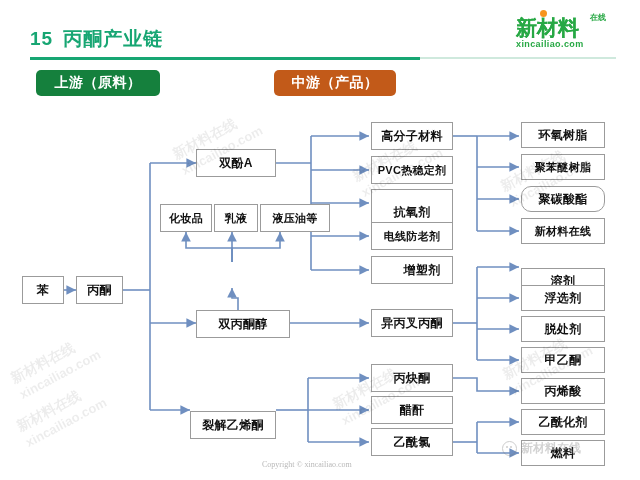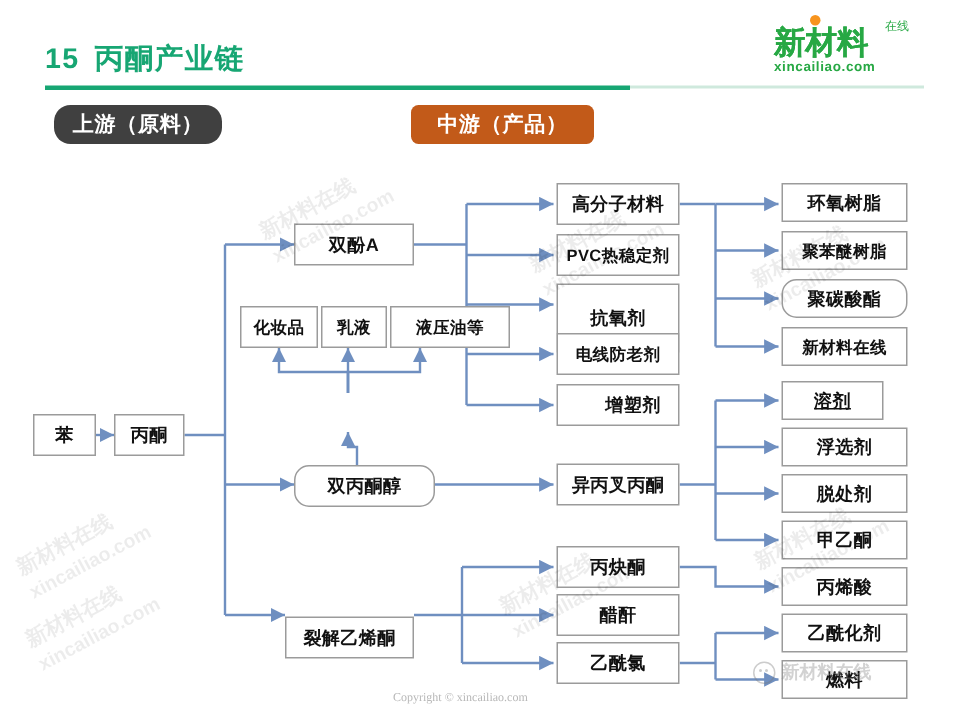--- a/index.html
+++ b/index.html
@@ -28,40 +28,40 @@
 
   
   .logo{position:absolute;left:516px;top:10px;width:112px;height:42px;}
   .logo-main{
     position:absolute;left:0;top:4px;
     font-size:21px;font-weight:bold;color:#27a844;letter-spacing:0px;
     text-shadow:0 0 0 #27a844;
   }
   .logo-sub{
     position:absolute;left:74px;top:3px;
-    font-size:8px;font-weight:normal;color:#27a844;line-height:9px;
+    font-size:8px;font-weight:bold;color:#27a844;line-height:9px;
     width:16px;text-align:left;
   }
   .logo-dot{
     position:absolute;left:24px;top:0px;width:7px;height:7px;border-radius:50%;
     background:#f7941e;
   }
   .logo-url{
     position:absolute;left:0px;top:29px;
     font-size:9px;font-weight:bold;color:#27a844;letter-spacing:0.4px;
   }
 
   
   .badge{
     position:absolute;height:26px;border-radius:5px;
     color:#ffffff;font-size:14px;font-weight:bold;
     display:flex;align-items:center;justify-content:center;
     letter-spacing:0.5px;white-space:nowrap;
   }
-  .badge-up{left:36px;top:70px;width:112px;background:#404040;border-radius:11px;}
+  .badge-up{left:36px;top:70px;width:124px;background:#15803d;}
   .badge-mid{left:274px;top:70px;width:122px;background:#c25a19;}
   .badge-down{left:500px;top:70px;width:124px;background:#1a8f8f;}
 
   
   .node{
     position:absolute;
     background:#ffffff;
     border:1.4px solid #9b9b9b;
     box-sizing:border-box;
     display:flex;align-items:center;justify-content:center;
@@ -191,45 +191,45 @@
     </g>
   </svg>
 
   <div class="node" style="left:22px;top:276px;width:42px;height:28px;">苯</div>
   <div class="node" style="left:76px;top:276px;width:47px;height:28px;">丙酮</div>
 
   <div class="node" style="left:196px;top:149px;width:80px;height:28px;">双酚A</div>
 
   <div class="node sm" style="left:160px;top:204px;width:52px;height:28px;">化妆品</div>
   <div class="node sm" style="left:214px;top:204px;width:44px;height:28px;">乳液</div>
-  <div class="node sm" style="left:260px;top:204px;width:80px;height:28px;">液压油等</div>
-
-
-  <div class="node" style="left:196px;top:310px;width:94px;height:28px;border-radius:10px;">双丙酮醇</div>
+  <div class="node sm" style="left:260px;top:204px;width:70px;height:28px;">液压油等</div>
+
+
+  <div class="node" style="left:196px;top:310px;width:94px;height:28px;">双丙酮醇</div>
 
   <div class="node" style="left:190px;top:383px;width:86px;height:28px;margin-top:28px;">裂解乙烯酮</div>
 
   <div class="node" style="left:371px;top:122px;width:82px;height:28px;">高分子材料</div>
   <div class="node sm" style="left:371px;top:156px;width:82px;height:28px;">PVC热稳定剂</div>
   <div class="node" style="left:371px;top:189px;width:82px;height:46px;">抗氧剂</div>
   <div class="node sm" style="left:371px;top:222px;width:82px;height:28px;">电线防老剂</div>
   <div class="node" style="left:371px;top:256px;width:82px;height:28px;padding-left:20px;">增塑剂</div>
 
   <div class="node" style="left:371px;top:309px;width:82px;height:28px;">异丙叉丙酮</div>
 
   <div class="node" style="left:371px;top:364px;width:82px;height:28px;">丙炔酮</div>
   <div class="node" style="left:371px;top:396px;width:82px;height:28px;">醋酐</div>
   <div class="node" style="left:371px;top:428px;width:82px;height:28px;">乙酰氯</div>
 
   <div class="node" style="left:521px;top:122px;width:84px;height:26px;">环氧树脂</div>
   <div class="node sm" style="left:521px;top:154px;width:84px;height:26px;">聚苯醚树脂</div>
   <div class="node" style="left:521px;top:186px;width:84px;height:26px;border-radius:10px;">聚碳酸酯</div>
   <div class="node sm" style="left:521px;top:218px;width:84px;height:26px;">新材料在线</div>
 
-  <div class="node" style="left:521px;top:254px;width:68px;height:26px;text-decoration:underline;">溶剂</div>
+  <div class="node" style="left:521px;top:268px;width:84px;height:26px;text-decoration:underline;">溶剂</div>
   <div class="node" style="left:521px;top:285px;width:84px;height:26px;">浮选剂</div>
   <div class="node" style="left:521px;top:316px;width:84px;height:26px;">脱处剂</div>
   <div class="node" style="left:521px;top:347px;width:84px;height:26px;">甲乙酮</div>
   <div class="node" style="left:521px;top:378px;width:84px;height:26px;">丙烯酸</div>
   <div class="node" style="left:521px;top:409px;width:84px;height:26px;">乙酰化剂</div>
   <div class="node" style="left:521px;top:440px;width:84px;height:26px;">燃料</div>
 
   <div class="wm" style="left:8px;top:372px;">
     <span class="l1">新材料在线</span>
     <span class="l2">xincailiao.com</span>

